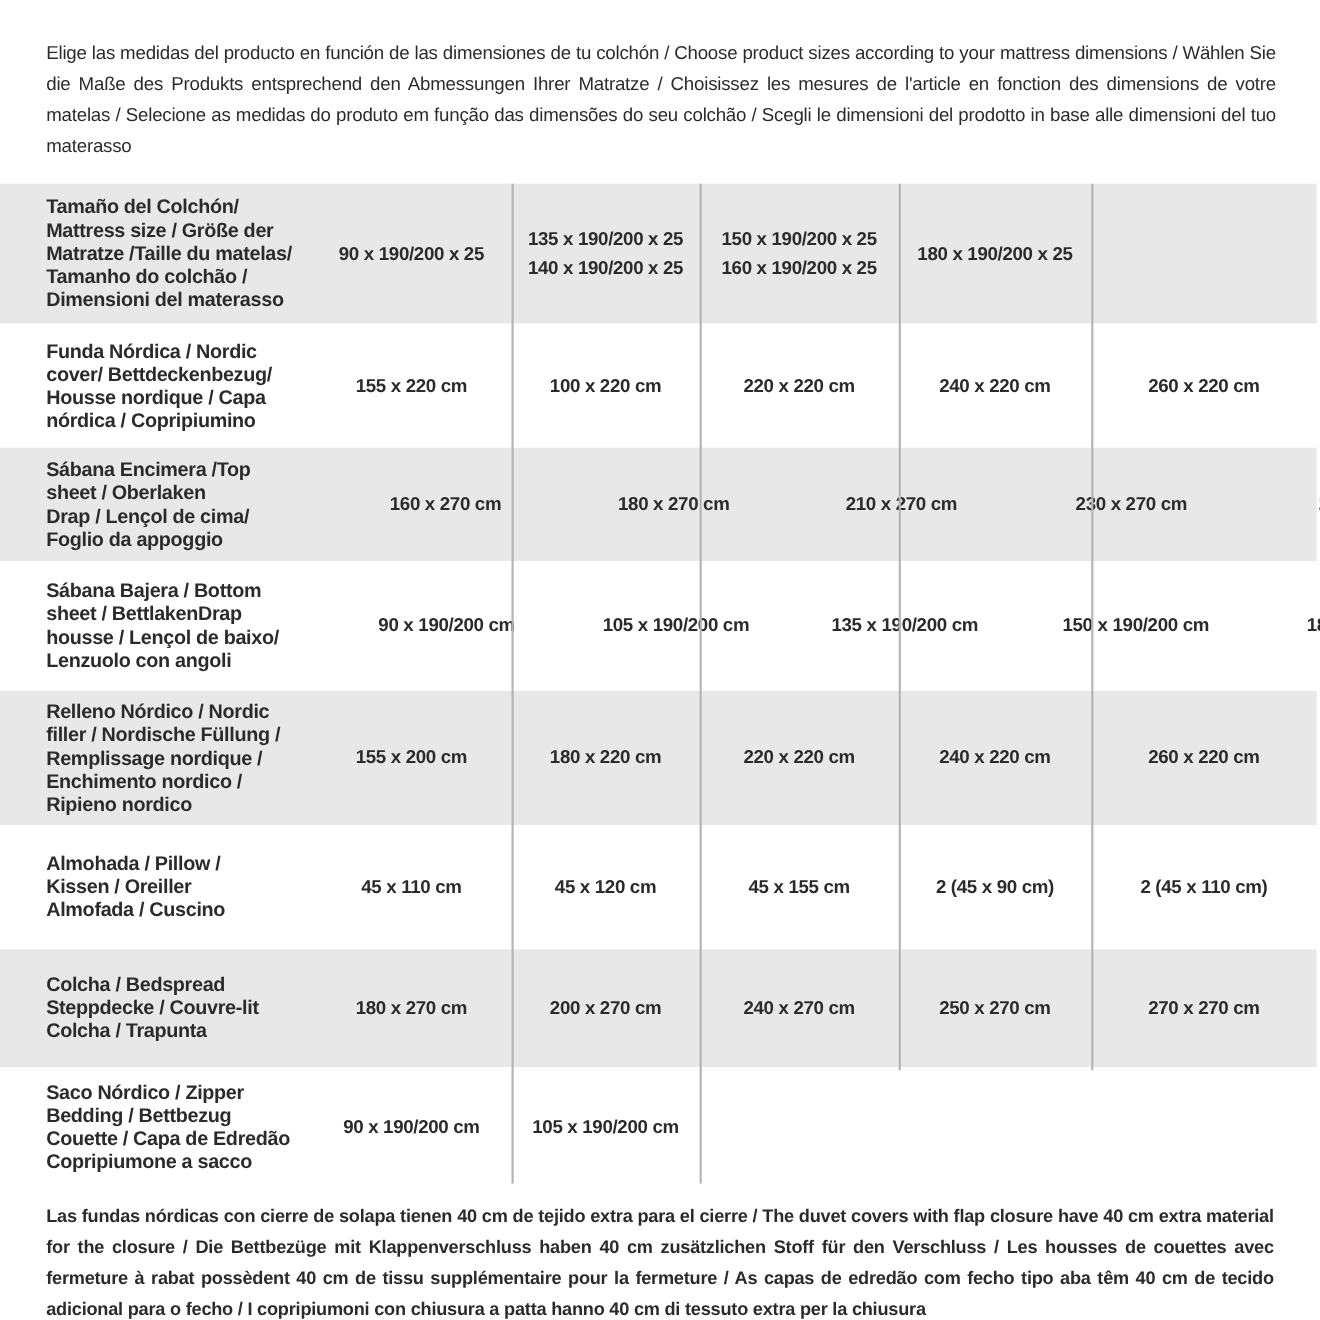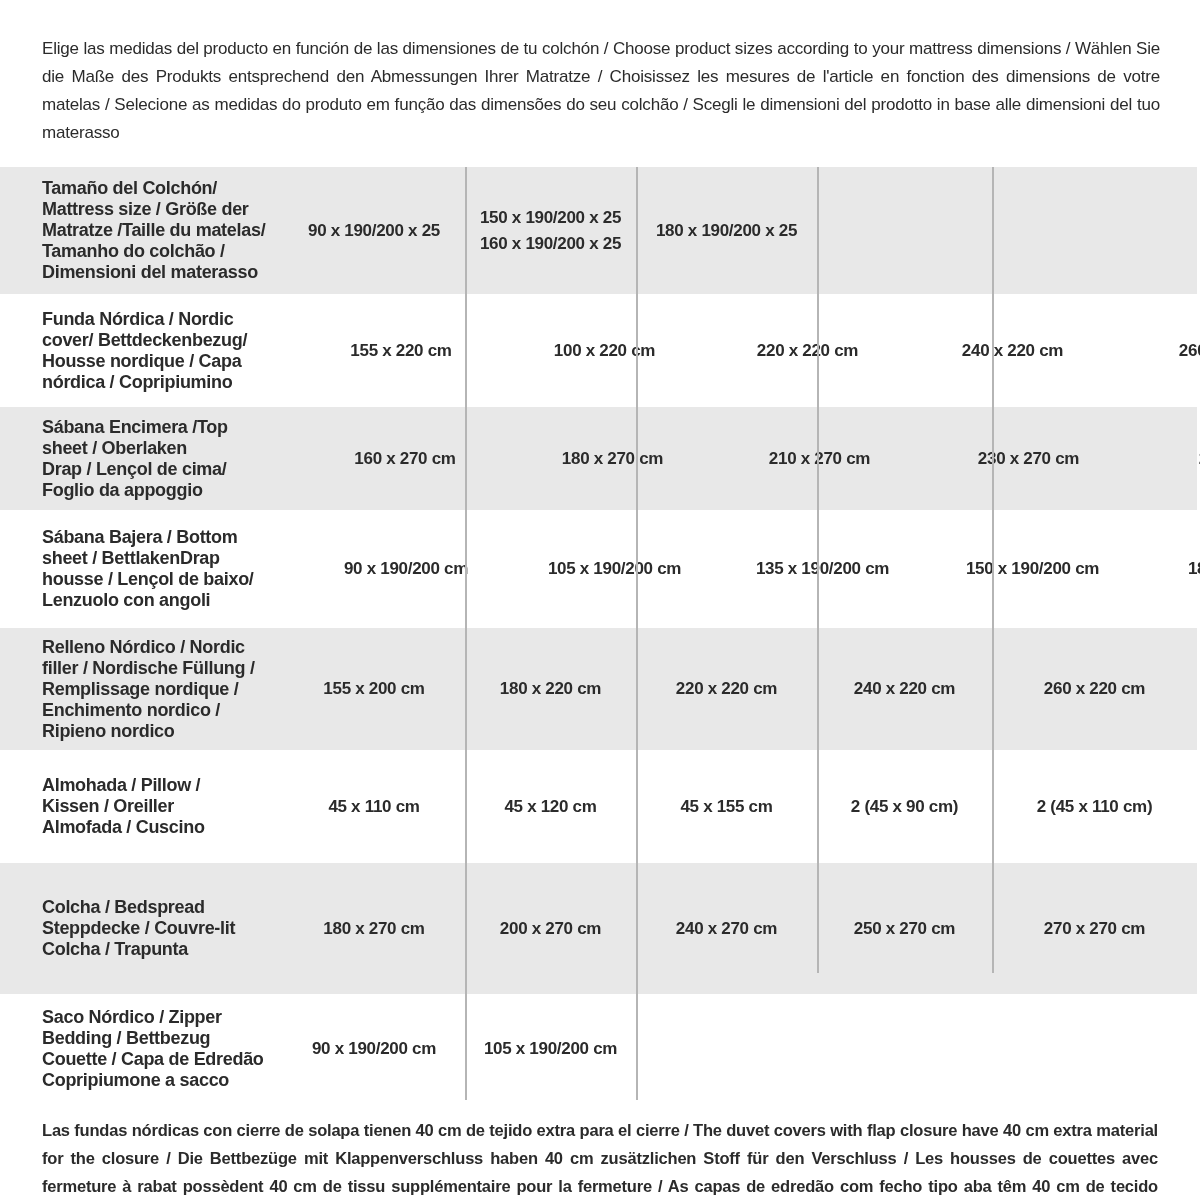--- a/index.html
+++ b/index.html
@@ -38,26 +38,26 @@
   .t-row {
     display: grid;
     grid-template-columns: 283px 182px 171px 181px 175px 205px;
     width: 1197px;
     margin-bottom: 3px;
     background: #ffffff;
   }
   .t-row:last-child { margin-bottom: 0; }
   .t-row.striped { background: #e8e8e8; }
   .t-row.h-header { height: 127px; }
-  .t-row.h-r1 { height: 107px; gap: 27px; }
+  .t-row.h-r1 { height: 107px; }
   .t-row.h-r2 { height: 103px; gap: 31px; }
   .t-row.h-r3 { height: 112px; gap: 32px; }
   .t-row.h-r4 { height: 122px; }
   .t-row.h-r5 { height: 107px; }
-  .t-row.h-r6 { height: 131px; }
+  .t-row.h-r6 { height: 107px; }
   .t-row.h-r7 { height: 103px; }
   .cell-label {
     display: flex;
     align-items: center;
     padding-left: 42px;
     padding-right: 12px;
     font-size: 18px;
     font-weight: bold;
     line-height: 21px;
     letter-spacing: -0.3px;
@@ -95,20 +95,22 @@
   <div class="col-divider d3"></div>
   <div class="col-divider d4"></div>
 
   <div class="t-row striped h-header">
     <div class="cell-label">Tamaño del Colchón/
 Mattress size / Größe der
 Matratze /Taille du matelas/
 Tamanho do colchão /
 Dimensioni del materasso</div>
     <div class="cell-value">90 x 190/200 x 25</div>
+    <div class="cell-value">135 x 190/200 x 25
+140 x 190/200 x 25</div>
     <div class="cell-value">150 x 190/200 x 25
 160 x 190/200 x 25</div>
     <div class="cell-value">180 x 190/200 x 25</div>
   </div>
 
   <div class="t-row h-r1">
     <div class="cell-label">Funda Nórdica /  Nordic
 cover/ Bettdeckenbezug/
 Housse nordique  / Capa
 nórdica / Copripiumino</div>

